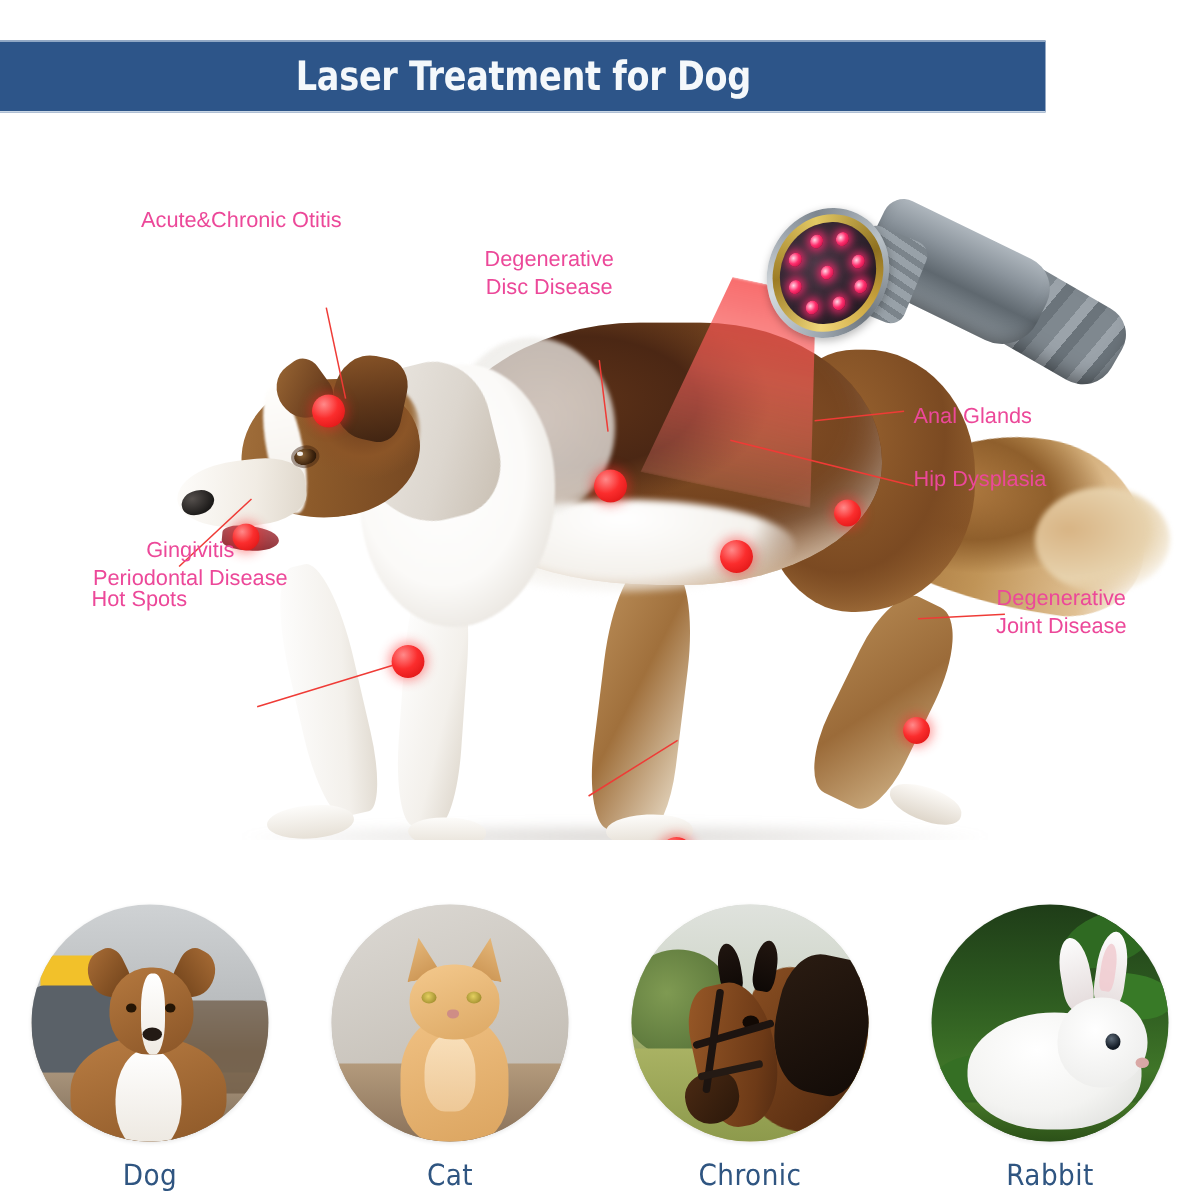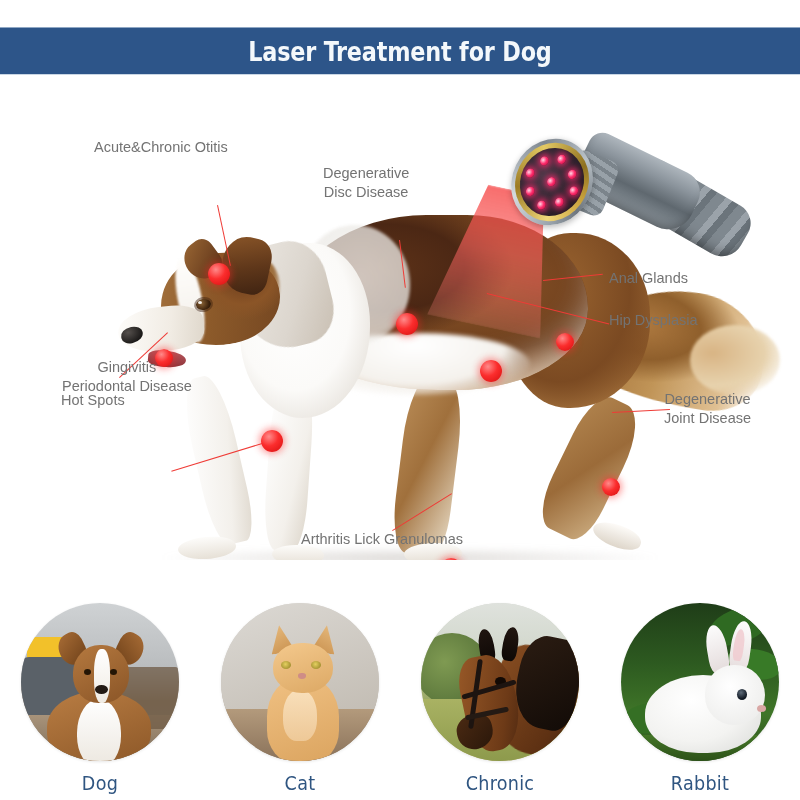--- a/index.html
+++ b/index.html
@@ -6,21 +6,21 @@
   html,body { background:#ffffff; }
   body {
     width:800px; height:800px;
     font-family:"Liberation Sans", sans-serif;
     overflow:hidden; position:relative;
   }
   #page { position:relative; width:800px; height:800px; background:#fff; }
 
   
   .banner {
-    position:absolute; left:0; top:27px; width:800px; height:48px;
+    position:absolute; left:0; top:27px; width:697px; height:48px;
     background:#2d5589;
     border-top:1px solid #8fa7c4;
     border-bottom:1px solid #c9d6e4;
     display:flex; align-items:center; justify-content:center;
   }
   .banner-title {
     color:#f4f8fb; font-size:27px; font-weight:bold;
     letter-spacing:-0.2px; transform:scaleX(0.92);
     font-family:"DejaVu Sans Condensed","Liberation Sans", sans-serif;
   }
@@ -230,21 +230,21 @@
 
   
   .dot{
     position:absolute; width:22px; height:22px; border-radius:50%;
     background:radial-gradient(circle at 36% 30%, #ff8a8a 0%, #fb2d2d 45%, #d60e0e 100%);
     box-shadow:0 0 7px 2px rgba(250,40,40,.45);
   }
   .dot.sm{ width:18px; height:18px; }
   .lead{ position:absolute; height:0; border-top:1.6px solid #ef3b36; transform-origin:0 0; }
   .cl{
-    position:absolute; color:#737373; font-size:14.5px; line-height:19px;
+    position:absolute; color:#ec4899; font-size:14.5px; line-height:19px;
     white-space:nowrap; font-family:"Liberation Sans", sans-serif;
   }
   .cl.c{ text-align:center; }
 
   
   .species{ position:absolute; left:0; top:576px; width:791px; height:240px; }
   .sp-item{ position:absolute; width:200px; text-align:center; }
   .sp-circle{
     width:158px; height:158px; border-radius:50%; margin:0 auto;
     overflow:hidden; position:relative;
@@ -451,23 +451,20 @@
 
   <div class="cl" style="left:609px; top:311px;">
     <div>Hip Dysplasia</div>
   </div>
 
   <div class="cl c" style="left:664px; top:390px;">
     <div>Degenerative</div>
     <div>Joint Disease</div>
   </div>
 
-  <div class="cl" style="left:301px; top:530px;">
-    <div>Arthritis Lick Granulomas</div>
-  </div>
 
   <div class="species">
 
     <div class="sp-item" style="left:0px; top:27px;">
       <div class="sp-circle t-dog">
         <div class="floor"></div>
         <div class="yellow"></div>
         <div class="couch"></div>
         <div class="table"></div>
         <div class="body"></div>

